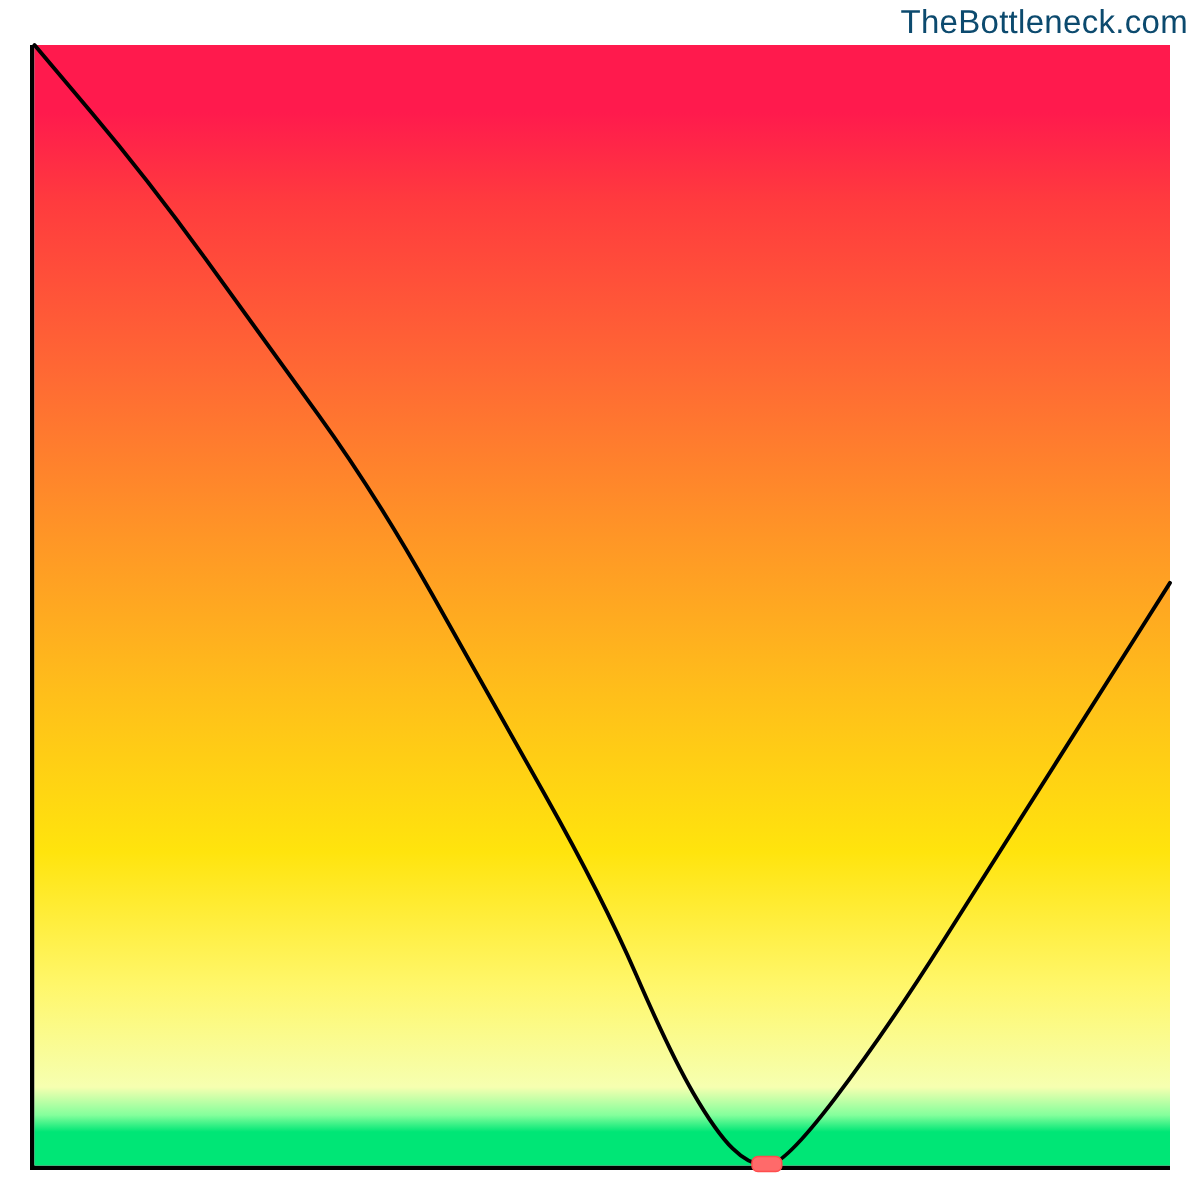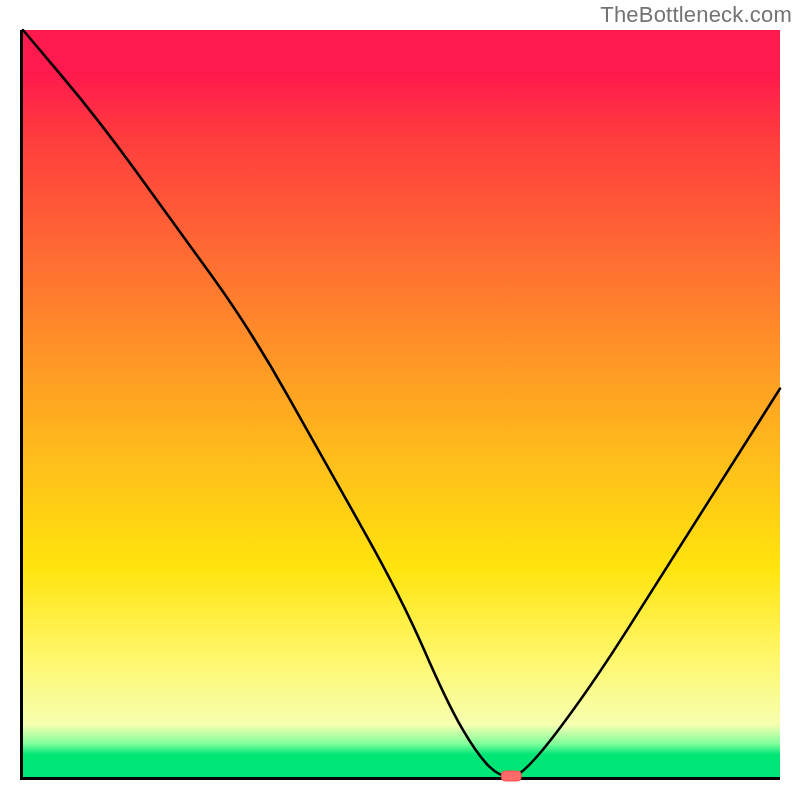--- a/index.html
+++ b/index.html
@@ -13,21 +13,21 @@
   }
   .stage {
     position: relative;
     width: 800px;
     height: 800px;
   }
   .watermark {
     position: absolute;
     top: 2px;
     right: 8px;
-    color: #737373;
+    color: #0c4a6e;
     font-size: 22px;
     font-weight: 400;
     letter-spacing: 0.2px;
     user-select: none;
   }
   .plot-area {
     position: absolute;
     left: 20px;
     top: 30px;
     width: 760px;

